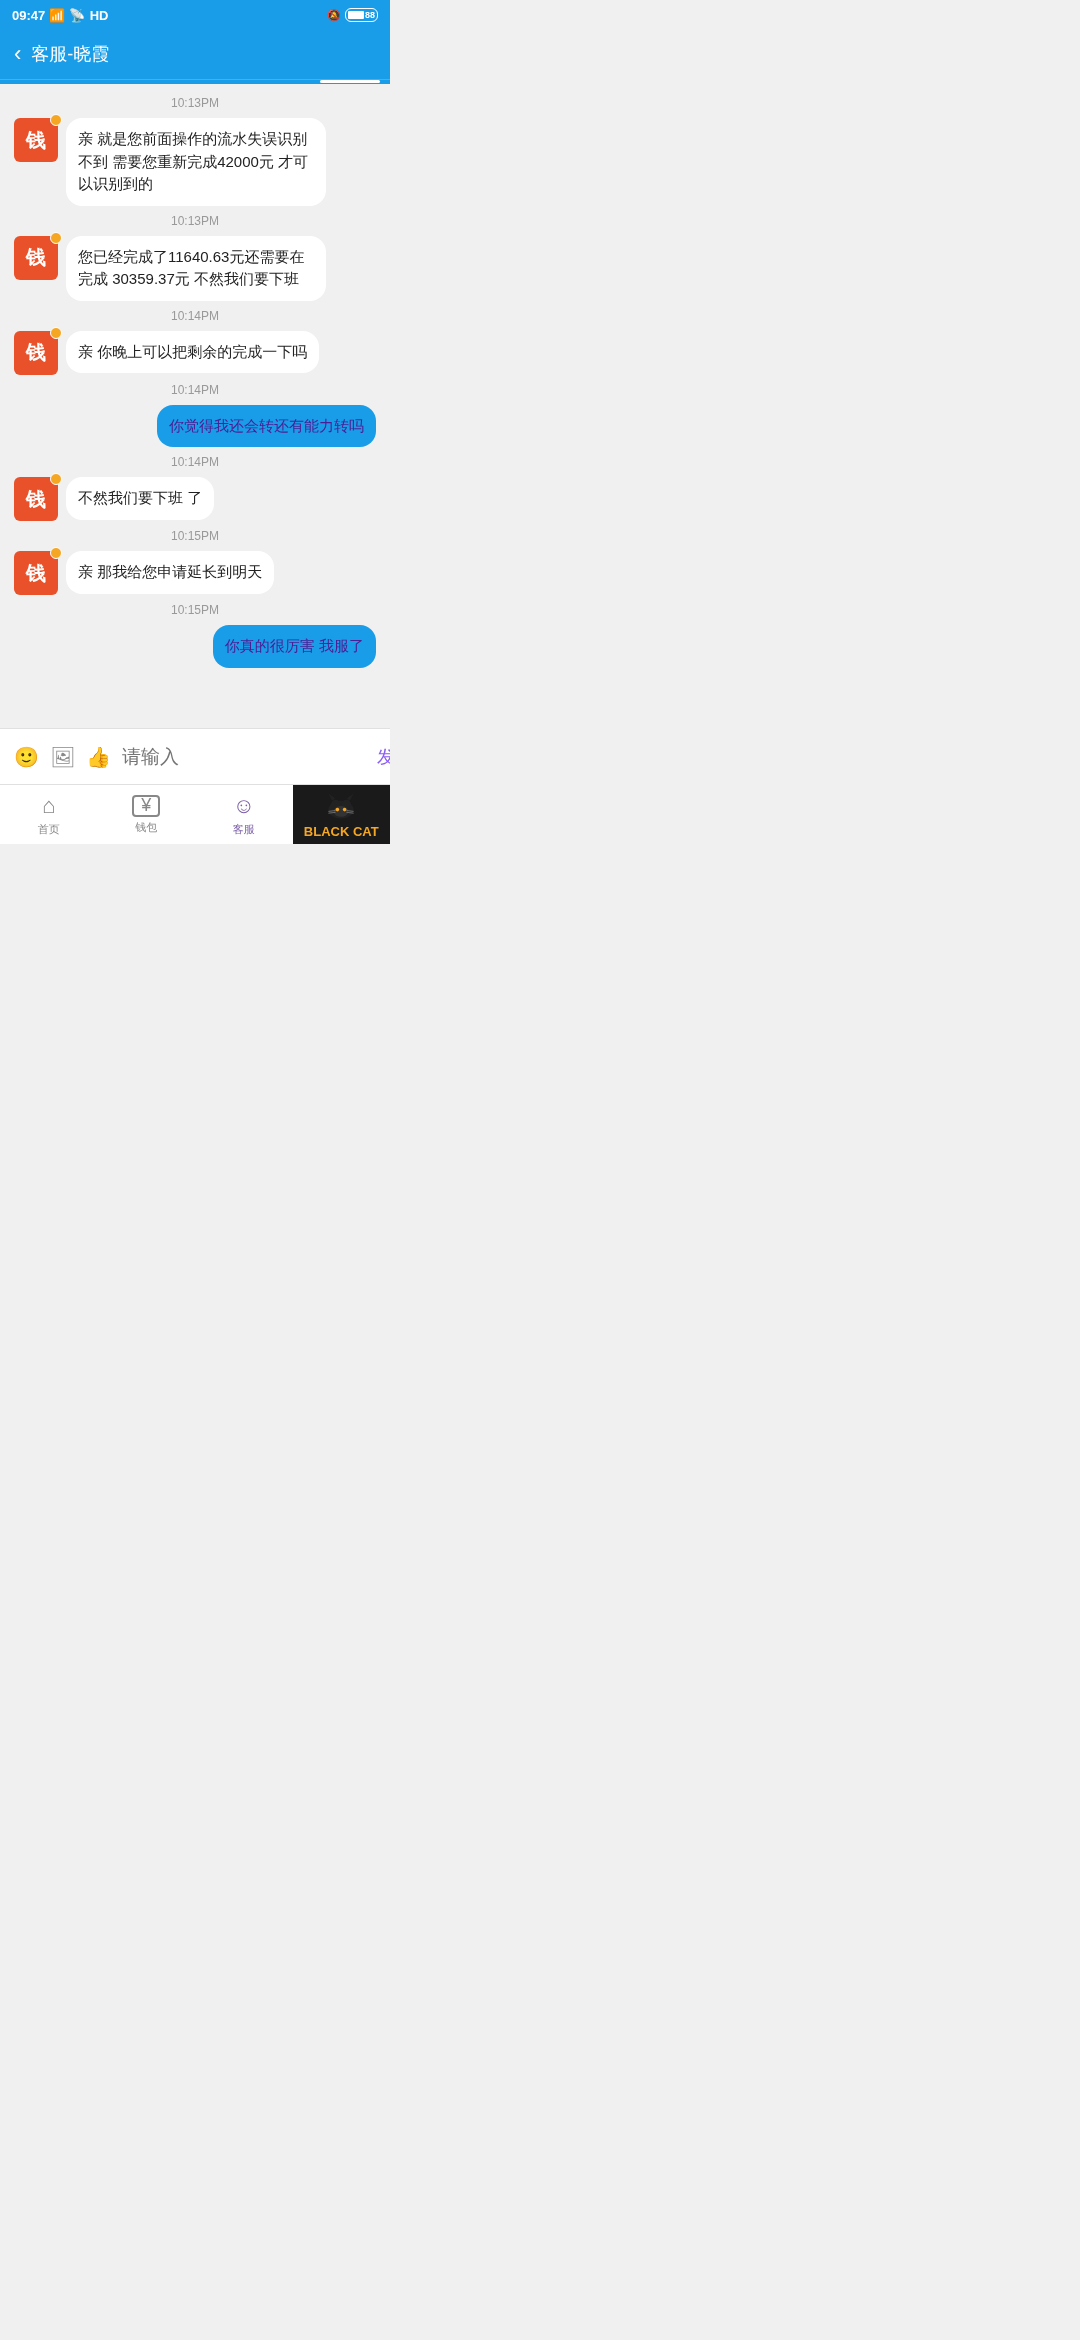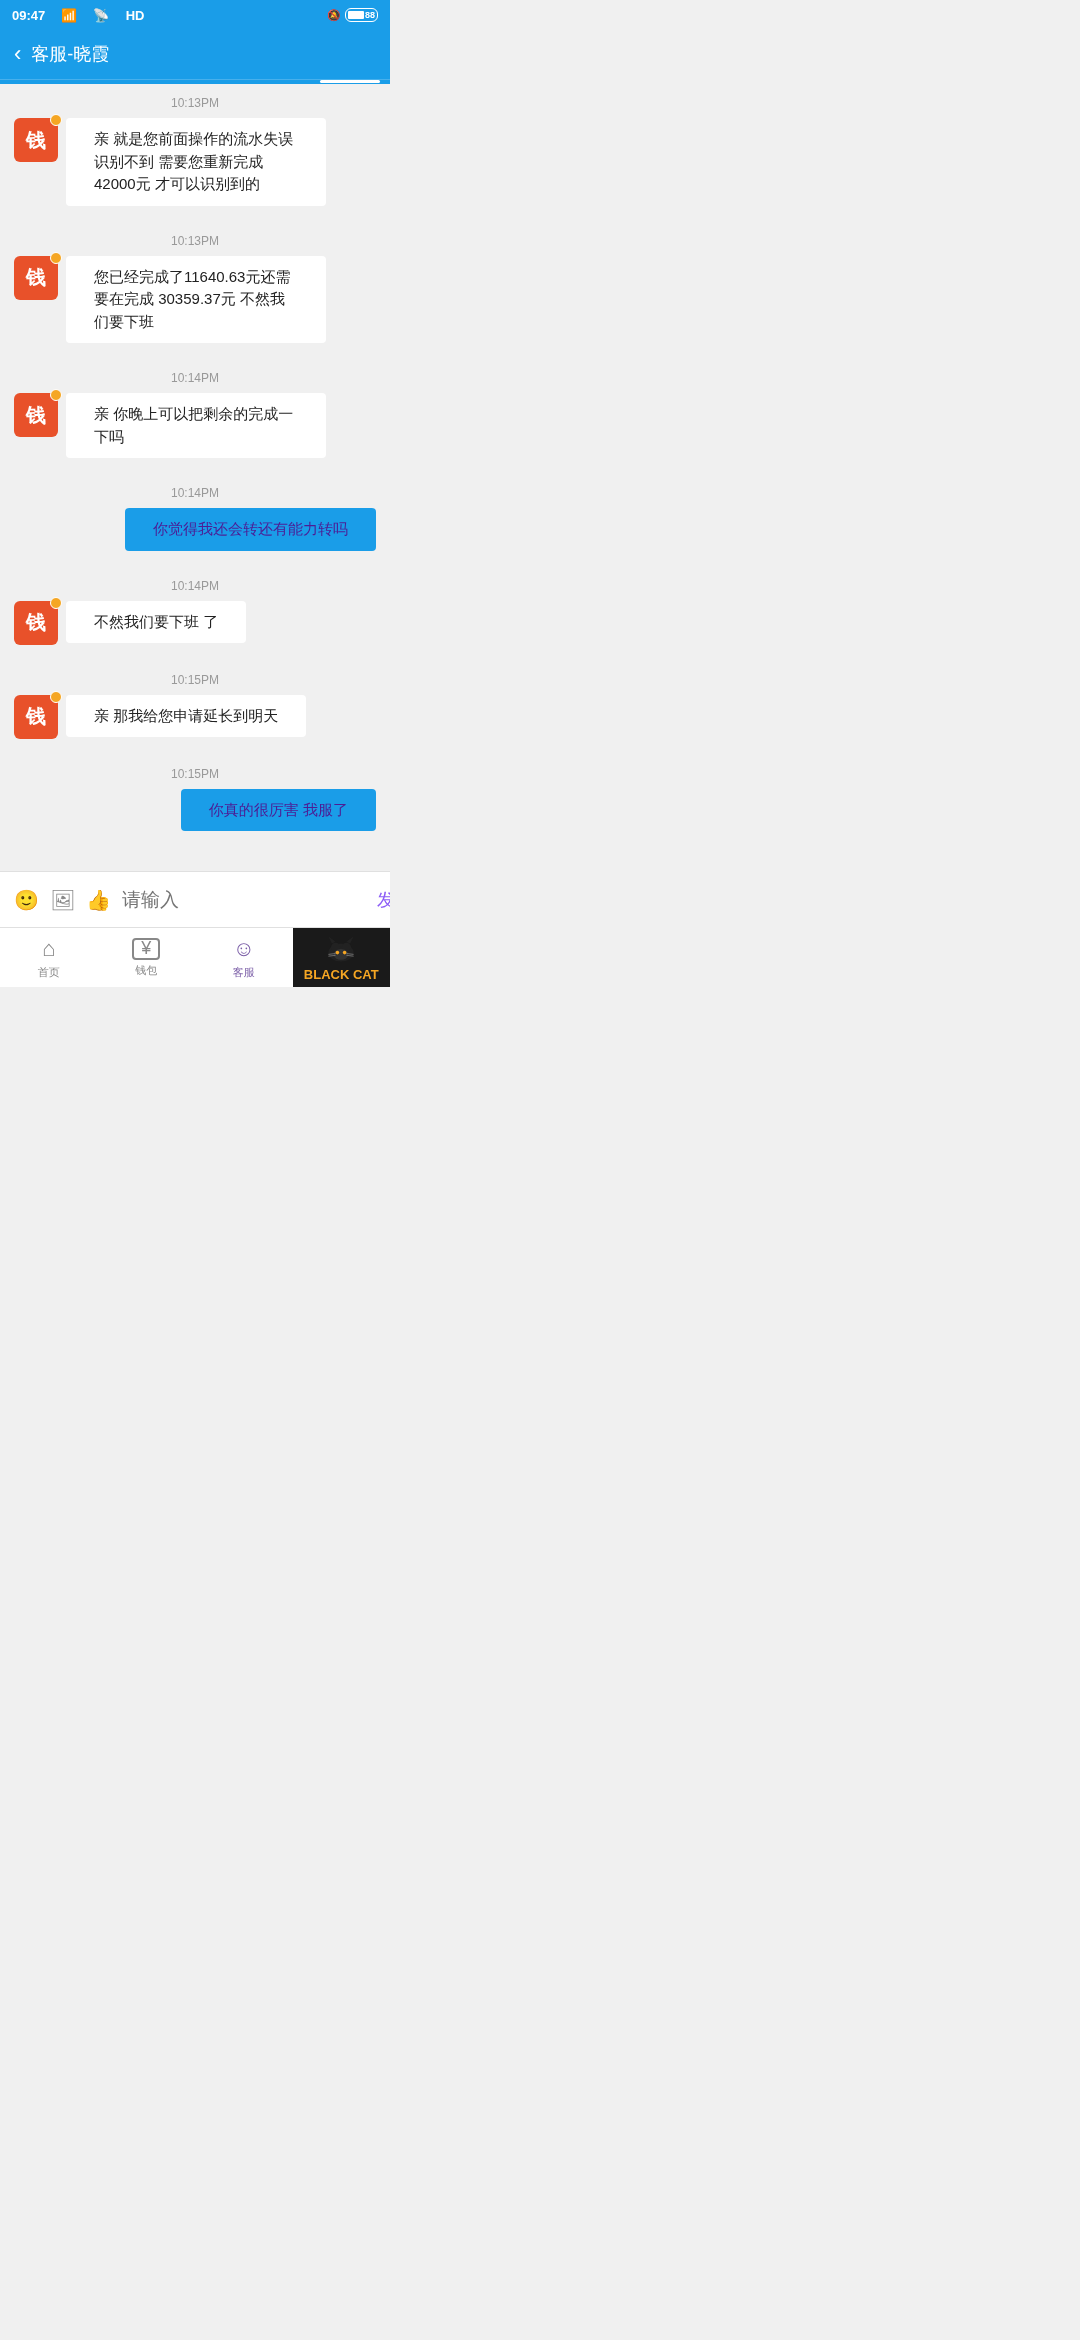--- a/index.html
+++ b/index.html
@@ -19,21 +19,21 @@
       background: #1a9de8;
       color: white;
       display: flex;
       justify-content: space-between;
       align-items: center;
       padding: 6px 12px 4px;
       font-size: 13px;
       font-weight: 600;
       height: 28px;
     }
-    .status-left { display: flex; align-items: center; gap: 16px; text-align: center; }
+    .status-left { display: flex; align-items: center; gap: 4px; text-align: center; }
     .status-right { display: flex; align-items: center; gap: 4px; font-size: 11px; }
     .battery {
       display: inline-flex; align-items: center; gap: 1px;
       border: 1.5px solid white; border-radius: 6px; padding: 1px 2px;
       font-size: 9px; font-weight: bold;
     }
     .battery-fill { background: white; width: 16px; height: 8px; border-radius: 1px; }
 
     
     .header {
@@ -79,21 +79,21 @@
       padding: 12px 14px;
       background: #f0f0f0;
       display: flex;
       flex-direction: column;
       gap: 0;
     }
 
     .message-group {
       display: flex;
       flex-direction: column;
-      margin-bottom: 28px;
+      margin-bottom: 8px;
     }
 
     .timestamp {
       text-align: center;
       font-size: 12px;
       color: #999;
       margin-bottom: 8px;
     }
 
     .msg-row {
@@ -128,22 +128,22 @@
       right: -4px;
       width: 12px;
       height: 12px;
       background: #f5a623;
       border-radius: 50%;
       border: 1.5px solid white;
     }
 
     .bubble {
       background: white;
-      border-radius: 4px;
-      padding: 10px 28px;
+      border-radius: 16px;
+      padding: 10px 12px;
       font-size: 15px;
       line-height: 1.5;
       color: #222;
       max-width: 260px;
       position: relative;
     }
 
     .bubble.sent {
       background: #1a9de8;
       color: #4c1d95;

